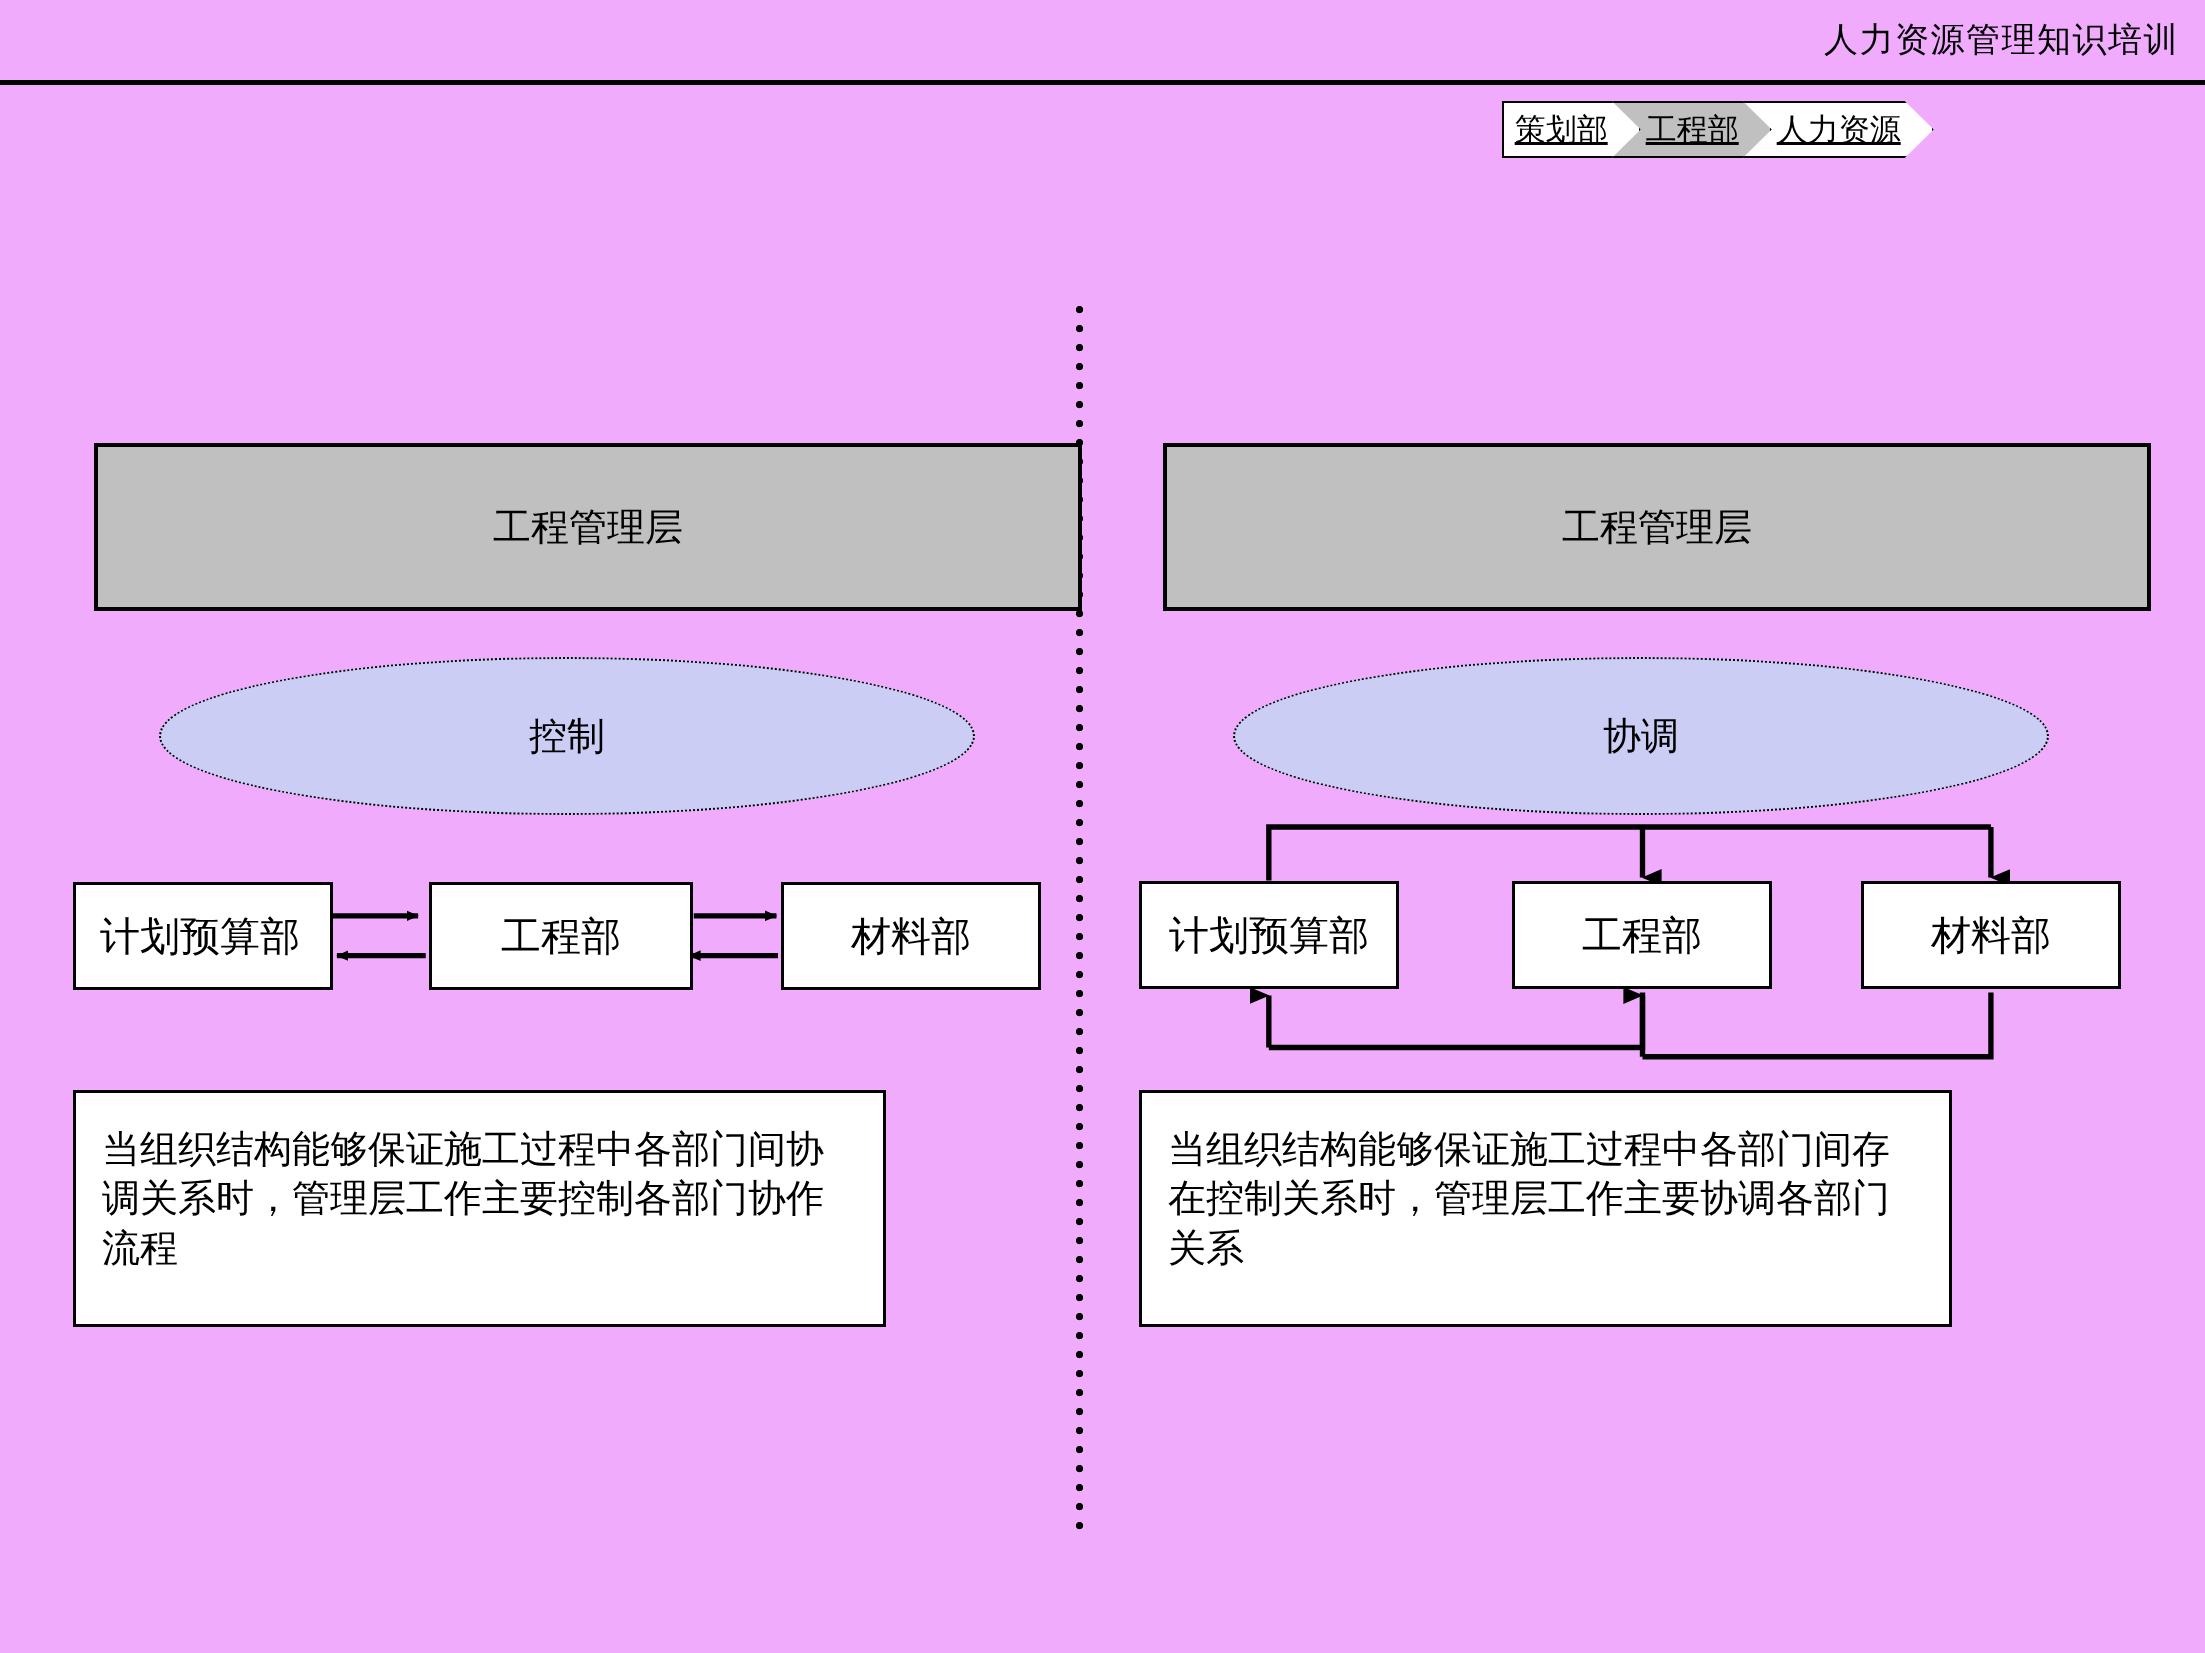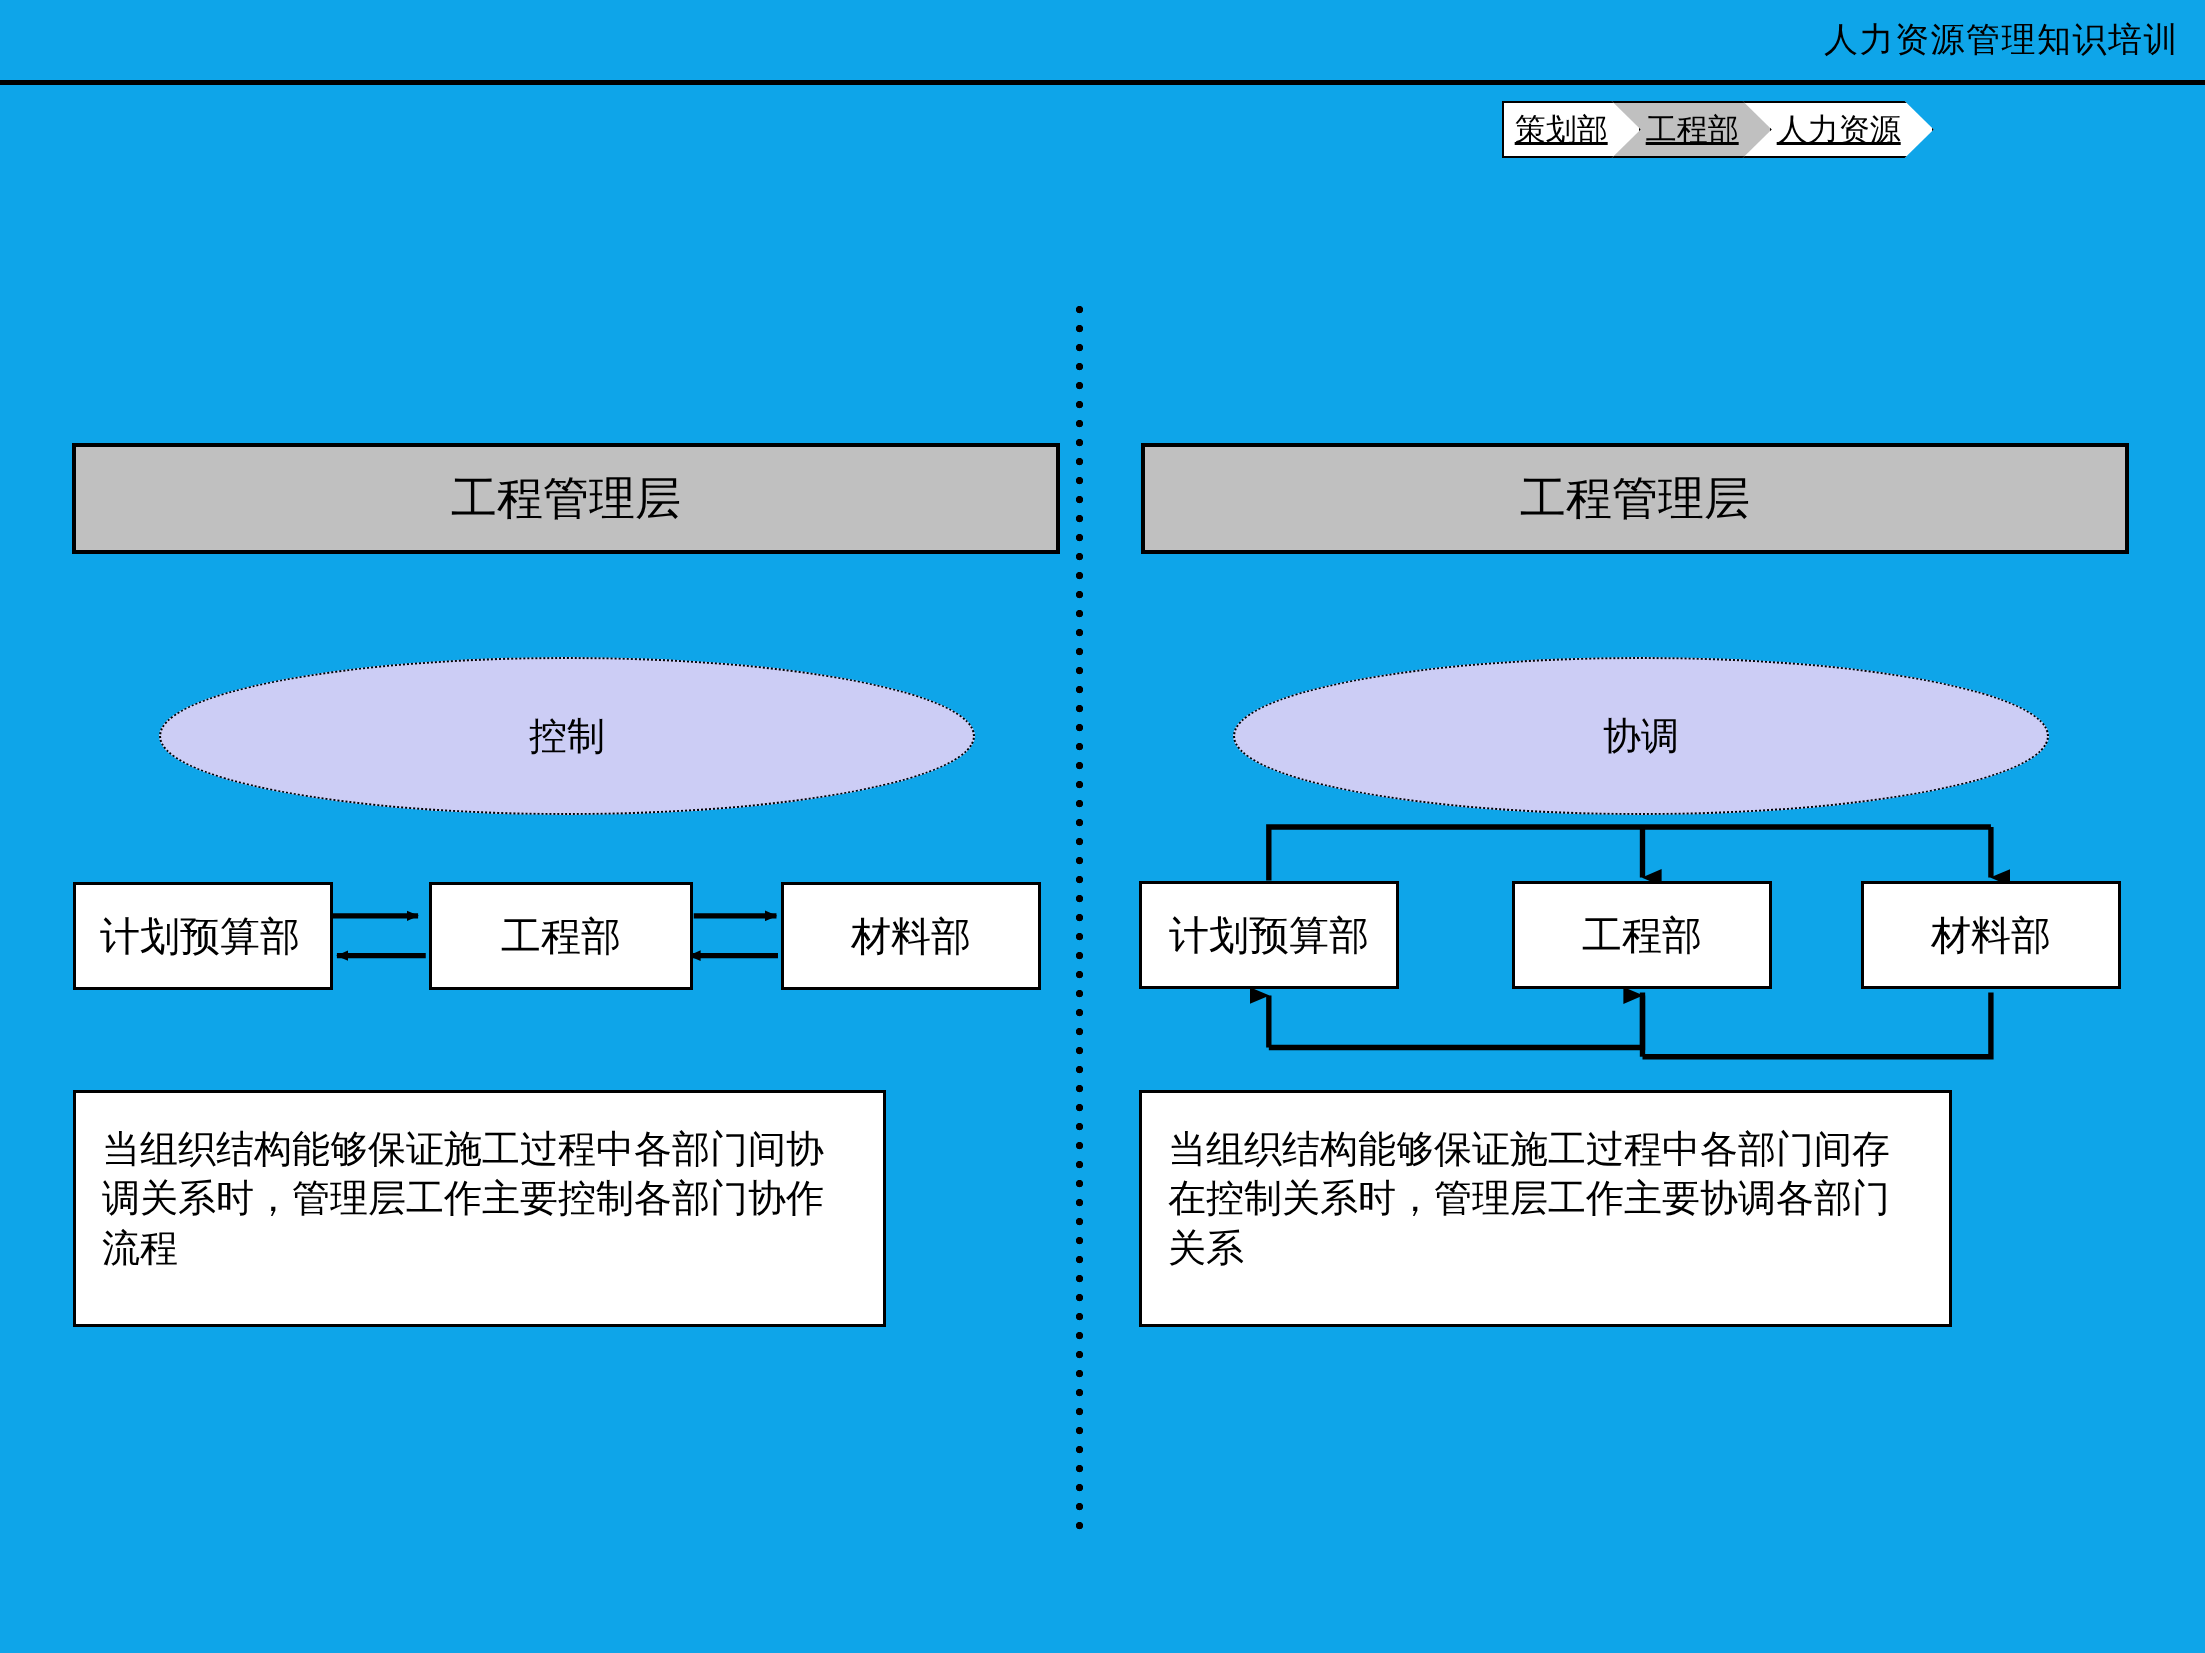--- a/index.html
+++ b/index.html
@@ -7,21 +7,21 @@
     padding: 0;
     background: #ffffff;
   }
   body {
     font-family: "DejaVu Sans", "Liberation Sans", sans-serif;
   }
   #slide {
     position: relative;
     width: 2205px;
     height: 1654px;
-    background: #0ea5e9;
+    background: #f0abfc;
     overflow: hidden;
   }
 
   
   .header-title {
     position: absolute;
     right: 26px;
     top: 17px;
     font-size: 34px;
     color: #000;
@@ -99,29 +99,30 @@
 
   
   .panel { position: absolute; top: 0; }
   .panel.left  { left: 0px; }
   .panel.right { left: 1095px; }
 
   .mgmt-bar {
     position: absolute;
     top: 443px;
     width: 988px;
-    height: 111px;
+    height: 168px;
     background: #c0c0c0;
     border: 4.6px solid #000000;
     box-sizing: border-box;
     display: flex;
     align-items: center;
     justify-content: center;
-    font-size: 46px;
-    color: #000;
+    font-size: 38px;
+    color: #000;
+    margin-left: 22px;
   }
   .panel.left .mgmt-bar  { left: 72px; }
   .panel.right .mgmt-bar { left: 46px; }
 
   .oval {
     position: absolute;
     top: 657px;
     width: 816px;
     height: 158px;
     border-radius: 50%;

